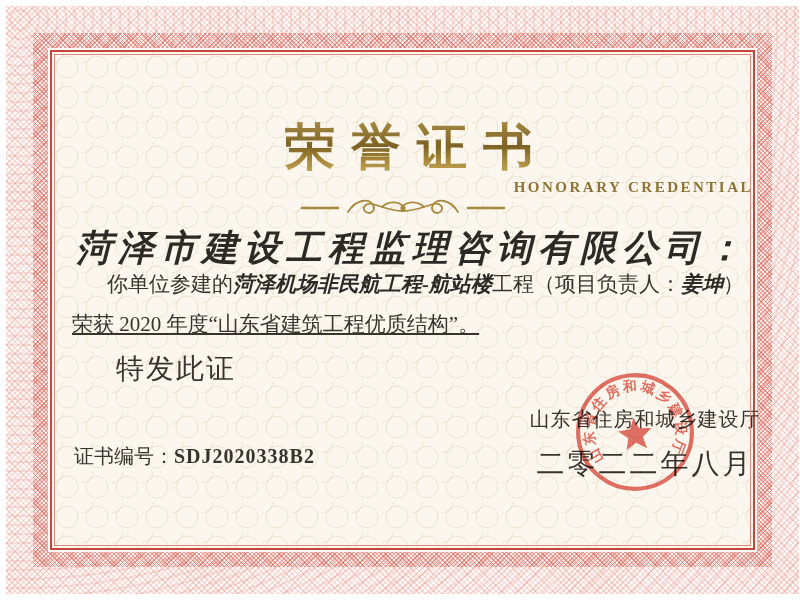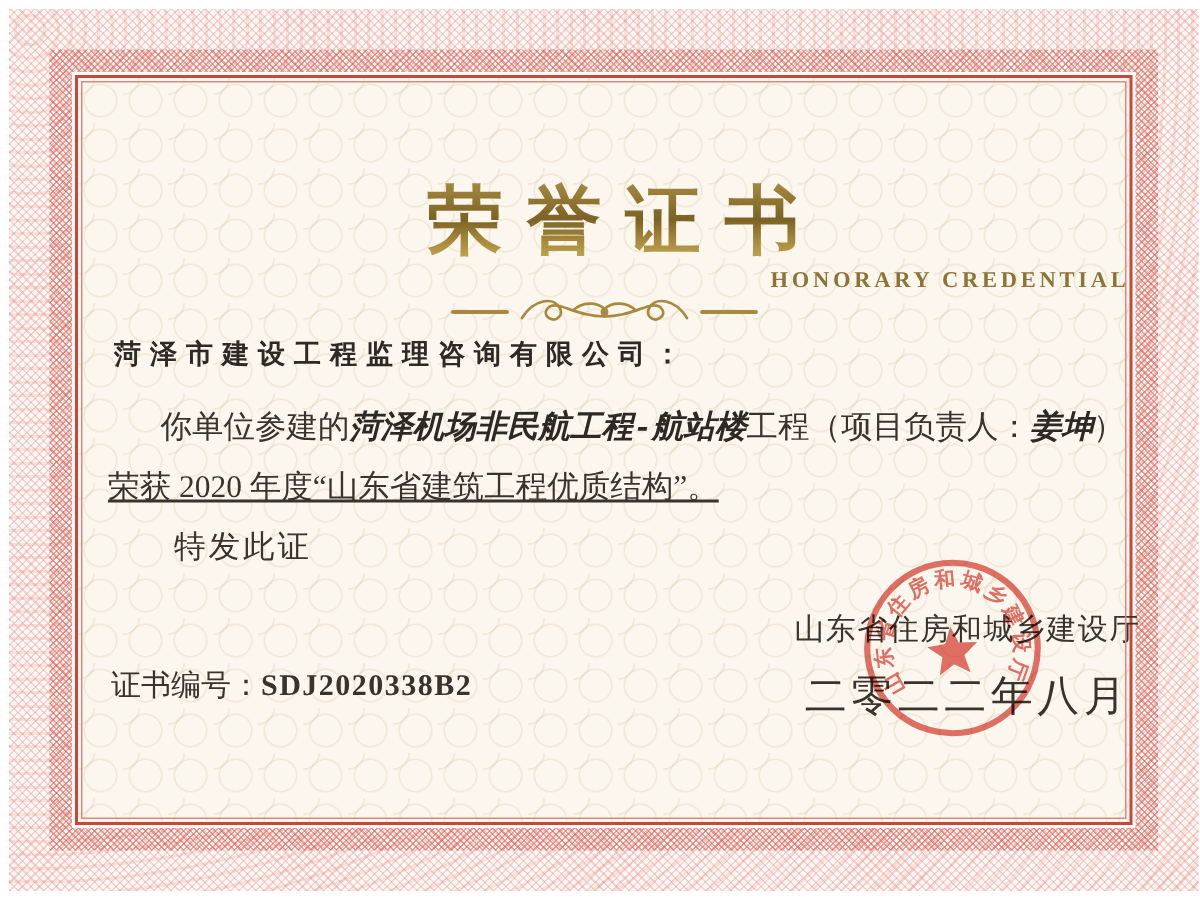--- a/index.html
+++ b/index.html
@@ -33,25 +33,25 @@
 
   .title{left:0;right:0;top:62px;text-align:center;font-size:50px;font-weight:bold;
     letter-spacing:16px;padding-left:29px;color:#8d7130;
     background:linear-gradient(180deg,#b2954a 0%,#7c6224 48%,#a98a3c 70%,#d3b766 100%);
     -webkit-background-clip:text;background-clip:text;-webkit-text-fill-color:transparent;}
   .subtitle{left:0;right:0;top:127px;text-align:right;font-size:15px;letter-spacing:2.5px;
     color:#8d7335;font-weight:bold;}
   .flourish{left:0;right:0;top:143px;text-align:center;}
 
   .line{color:#38332c;}
-  .company{left:24px;top:172px;font-size:18px;font-weight:bold;color:#2d2a25;letter-spacing:6px;}
+  .company{left:24px;top:172px;font-size:36px;font-weight:bold;font-style:italic;color:#2d2a25;letter-spacing:6px;}
   .para-a{left:55px;top:218px;font-size:21px;white-space:nowrap;}
   .para-b{left:20px;top:258px;font-size:21px;text-decoration:underline;}
-  .para-c{left:64px;top:298px;font-size:21px;letter-spacing:2px;}
-  .brush{font-style:italic;font-weight:600;color:#2d2a25;font-family:Liberation Mono, monospace;}
+  .para-c{left:64px;top:298px;font-size:28px;letter-spacing:2px;}
+  .brush{font-style:italic;font-weight:600;color:#2d2a25;}
 
   .certno{left:22px;top:391px;font-size:20px;}
   .certno b{font-family:"Liberation Serif","DejaVu Serif",serif;letter-spacing:1px;}
   .issuer{left:443px;top:354px;width:300px;text-align:center;font-size:20px;letter-spacing:1px;}
   .date{left:443px;top:393px;width:300px;text-align:center;font-size:28px;letter-spacing:3px;}
 
   .seal{left:521px;top:318px;width:124px;height:124px;opacity:.85;mix-blend-mode:multiply;
     transform:rotate(-6deg);}
 </style>
 </head>

